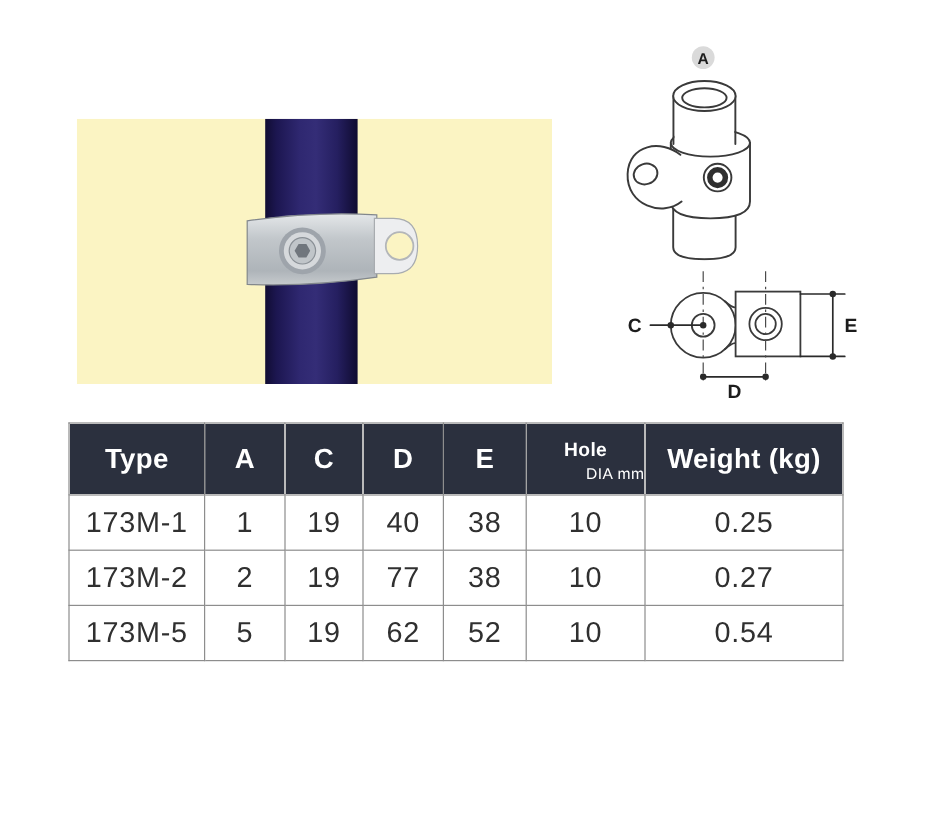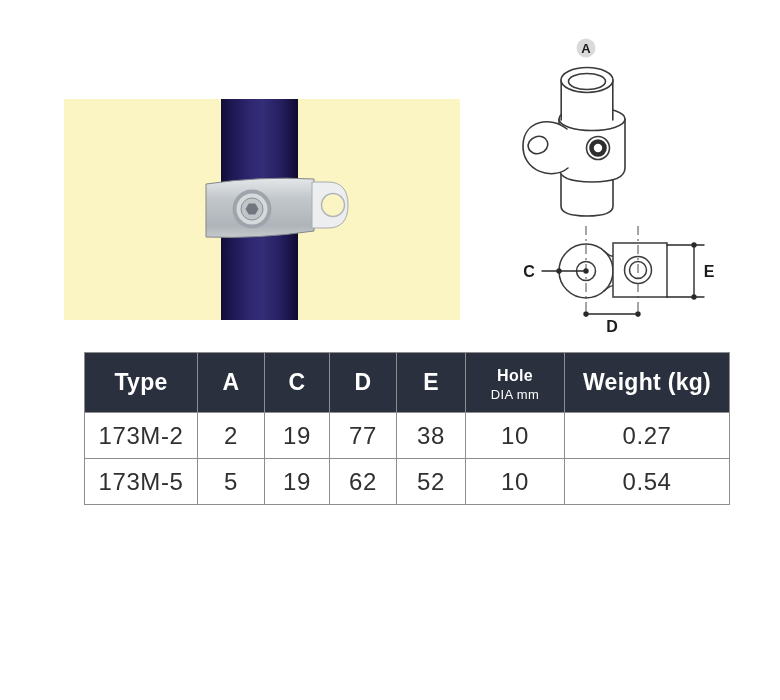--- a/index.html
+++ b/index.html
@@ -4,36 +4,36 @@
 <style>
   * { margin:0; padding:0; box-sizing:border-box; }
   html,body { background:#ffffff; }
   .page {
     position:relative; width:780px; height:700px; background:#ffffff;
     font-family:"Liberation Sans", sans-serif; overflow:hidden;
   }
   .photo-wrap   { position:absolute; left:64px;  top:99px;  width:396px; height:221px; }
   .iso-wrap     { position:absolute; left:505px; top:22px;  width:190px; height:195px; }
   .plan-wrap    { position:absolute; left:500px; top:220px; width:235px; height:122px; }
-  .table-wrap   { position:absolute; left:84px;  top:352px; }
+  .table-wrap   { position:absolute; left:57px;  top:352px; }
 
   table.spec {
     border-collapse:collapse; table-layout:fixed; width:645px;
     background:#ffffff;
   }
   table.spec th, table.spec td {
     border:1.6px solid #8D8D8D; text-align:center; vertical-align:middle;
     overflow:hidden; white-space:nowrap;
   }
   table.spec thead th {
     background:#2B303E; color:#ffffff; height:60px;
     font-size:23px; font-weight:bold; letter-spacing:0.3px;
   }
   th.hole-th .hole-main { display:block; font-size:16px; font-weight:bold; line-height:24px; }
-  th.hole-th .hole-sub  { display:block; font-size:13px; font-weight:normal; line-height:14px; letter-spacing:0.4px; }
+  th.hole-th .hole-sub  { display:block; font-size:13px; font-weight:normal; line-height:14px; letter-spacing:0.4px;text-align:right; }
   table.spec tbody td {
     height:46px; font-size:24px; font-weight:300; color:#303030; letter-spacing:0.6px;
   }
   svg text.dim-label { font-family:"Liberation Sans", sans-serif; font-weight:bold; fill:#1c1c1c; }
 </style>
 </head>
 <body>
 
 <div class="page">
 
@@ -152,20 +152,29 @@
           <th>E</th>
           <th class="hole-th">
             <span class="hole-main">Hole</span>
             <span class="hole-sub">DIA mm</span>
           </th>
           <th>Weight (kg)</th>
         </tr>
       </thead>
       <tbody>
           <tr>
+            <td>173M-1</td>
+            <td>1</td>
+            <td>19</td>
+            <td>40</td>
+            <td>38</td>
+            <td>10</td>
+            <td>0.25</td>
+          </tr>
+          <tr>
             <td>173M-2</td>
             <td>2</td>
             <td>19</td>
             <td>77</td>
             <td>38</td>
             <td>10</td>
             <td>0.27</td>
           </tr>
           <tr>
             <td>173M-5</td>

